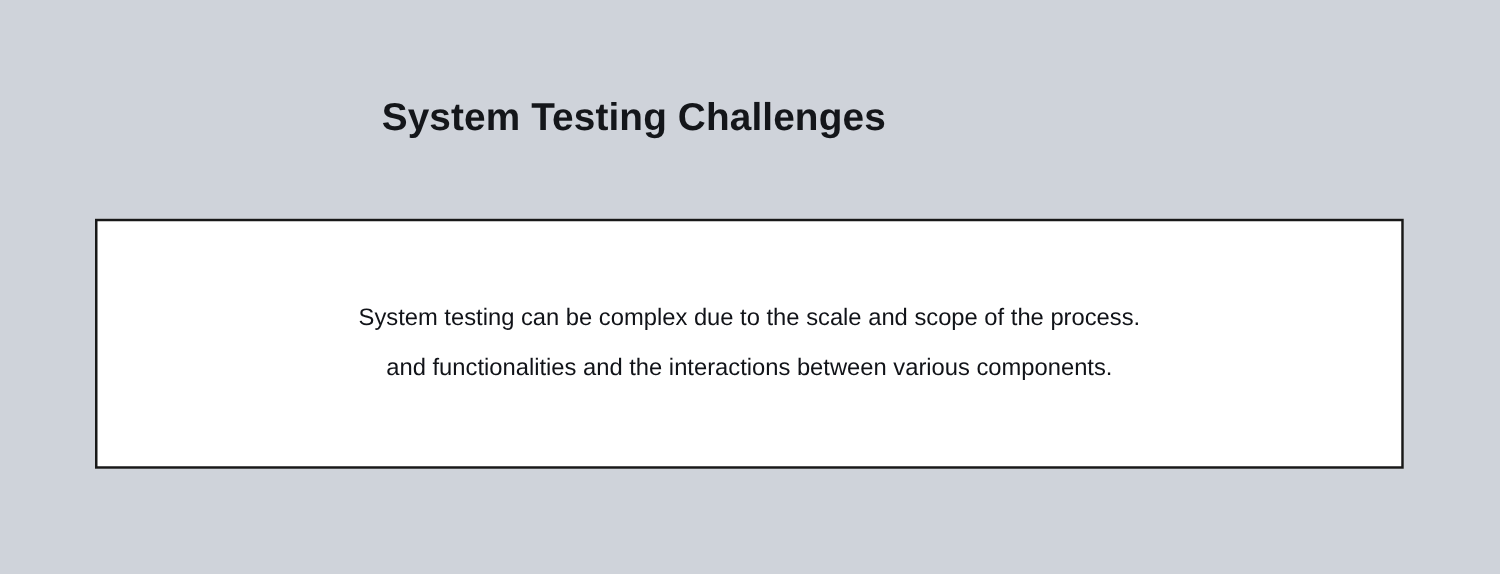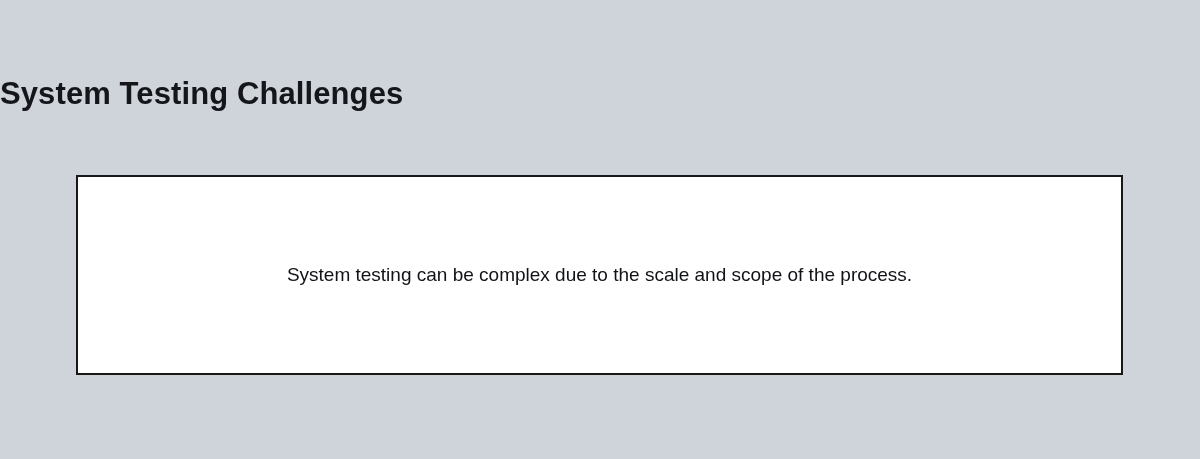--- a/index.html
+++ b/index.html
@@ -19,20 +19,21 @@
     position: absolute;
     inset: 0;
     background: #cfd3da;
   }
 
   #slide-title {
     position: absolute;
     left: 0;
     top: 74px;
     width: 1014px;
+    text-align: center;
     font-size: 31px;
     font-weight: bold;
     color: #14161a;
     letter-spacing: 0.1px;
     line-height: 40px;
     white-space: nowrap;
   }
 
   #content-box {
     position: absolute;
@@ -67,16 +68,17 @@
 </head>
 <body>
 
 <div id="slide">
 
   <div id="slide-title">System Testing Challenges</div>
 
   <div id="content-box">
     <div id="body-paragraph">
       <span class="line">System testing can be complex due to the scale and scope of the process.</span>
+      <span class="line">and functionalities and the interactions between various components.</span>
     </div>
   </div>
 
 </div>
 
 </body></html>

